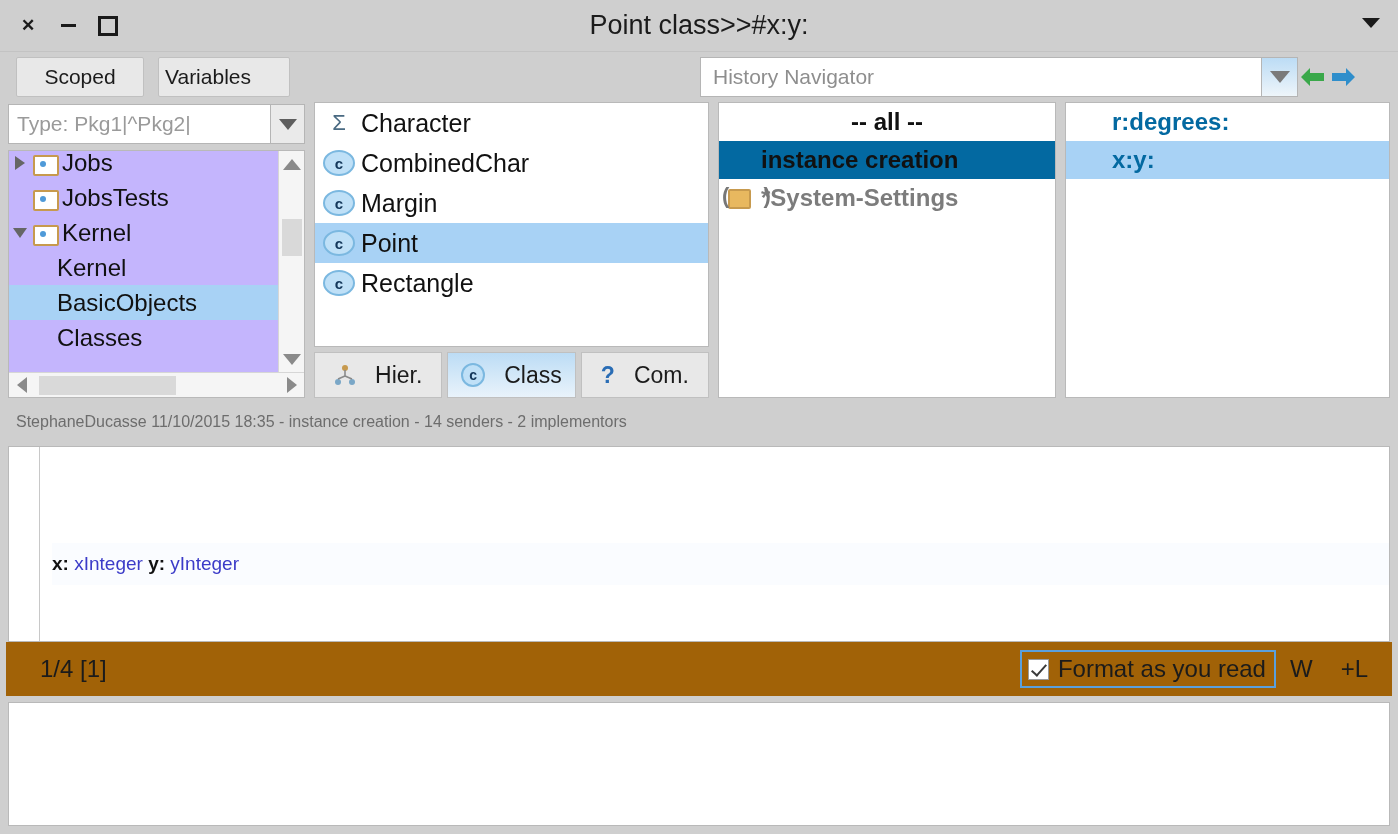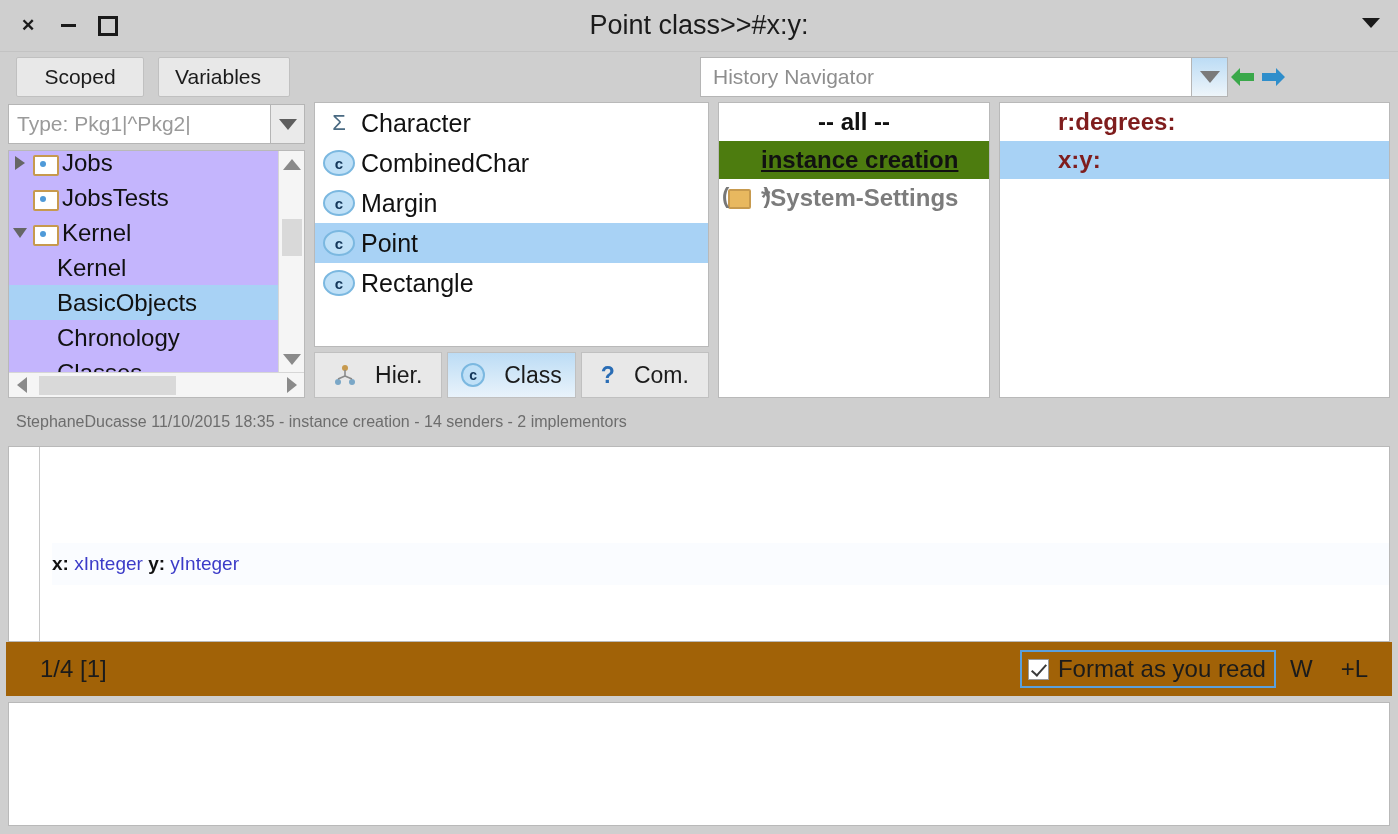--- a/index.html
+++ b/index.html
@@ -83,37 +83,37 @@
   .tbtn {
     height: 40px;
     background: #e8e8e8;
     border: 1px solid #c0c0c0;
     border-radius: 2px;
     font-size: 21px;
     color: #1b1b1b;
     display: flex;
     align-items: center;
     justify-content: center;
-    padding: 0 16px;
+    padding: 0 6px;
     cursor: pointer;
     overflow: hidden;
     white-space: nowrap;
   }
   .tbtn.scoped { width: 128px; margin-left: 8px; }
   .tbtn.variables { width: 132px; margin-left: 14px; justify-content: flex-start; }
 
   .histwrap {
     position: absolute;
     left: 700px;
     top: 5px;
     display: flex;
     align-items: center;
   }
   .histfield {
-    width: 492px; height: 40px;
+    width: 562px; height: 40px;
     background: #ffffff;
     border: 1px solid #b5b5b5;
     display: flex;
     align-items: center;
     padding-left: 12px;
     font-size: 21px;
     color: #8e8e8e;
     cursor: text;
   }
   .histdrop {
@@ -338,37 +338,37 @@
     cursor: pointer;
     overflow: hidden;
     white-space: nowrap;
   }
   .ctab.active { background: linear-gradient(#bcdcf5, #e9f3fb); }
   .ctab .gl { display:flex; align-items:center; }
   .ctab .qm { color:#2a6db5; font-weight:bold; font-size: 23px; }
 
   
   .pane-proto {
-    width: 272px;
+    width: 338px;
     margin-left: 9px;
     background: #fff;
     border: 1px solid #b9b9b9;
     overflow: hidden;
   }
   .prow {
     height: 38px;
     display: flex;
     align-items: center;
     font-size: 24px;
     font-weight: bold;
     color: #111;
     white-space: nowrap;
     cursor: pointer;
   }
-  .prow.sel { background: #4d7c0f; text-decoration: underline; }
+  .prow.sel { background: #0369a1; }
   .prow.center { justify-content: center; }
   .prow.dim { color: #7c7c7c; }
   .pico {
     flex: 0 0 34px;
     width: 30px; height: 24px;
     position: relative;
     margin-left: 4px; margin-right: 4px;
   }
   .pico::before {
     content:"";
@@ -391,22 +391,22 @@
     background: #fff;
     border: 1px solid #b9b9b9;
     overflow: hidden;
   }
   .mrow {
     height: 38px;
     display: flex;
     align-items: center;
     font-size: 24px;
     font-weight: bold;
-    color: #7f1d1d;
-    padding-left: 58px;
+    color: #0369a1;
+    padding-left: 46px;
     white-space: nowrap;
     cursor: pointer;
   }
   .mrow.sel { background: #a8d2f5; }
 
   
   .infobar {
     flex: 0 0 48px;
     height: 48px;
     display: flex;
@@ -578,23 +578,20 @@
             </div>
 
             <div class="trow indent-2">
               <span>Kernel</span>
             </div>
 
             <div class="trow indent-2 sel">
               <span>BasicObjects</span>
             </div>
 
-            <div class="trow indent-2">
-              <span>Chronology</span>
-            </div>
 
             <div class="trow indent-2">
               <span>Classes</span>
             </div>
 
           </div>
           <div class="vscroll">
             <div class="vsbtn up"></div>
             <div class="vstrack">
               <div class="vsthumb"></div>

